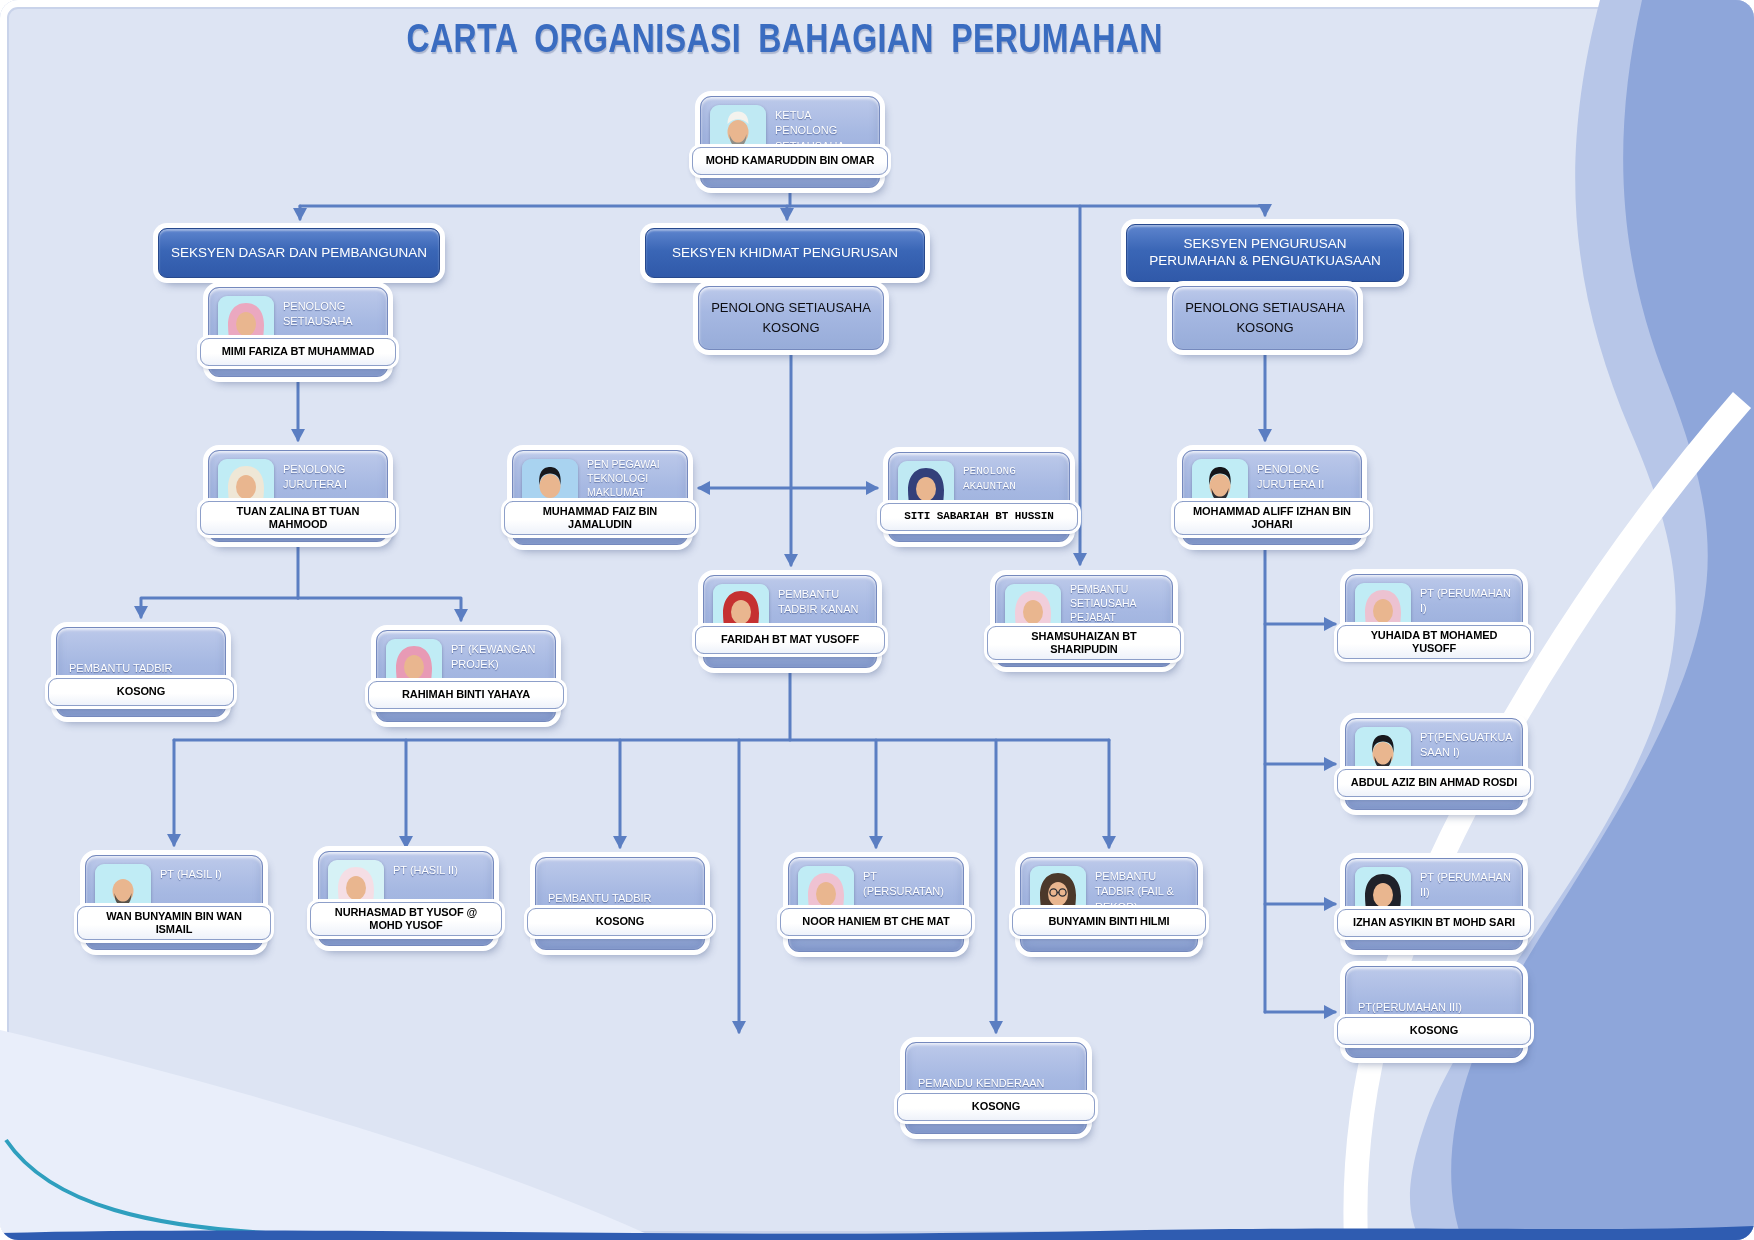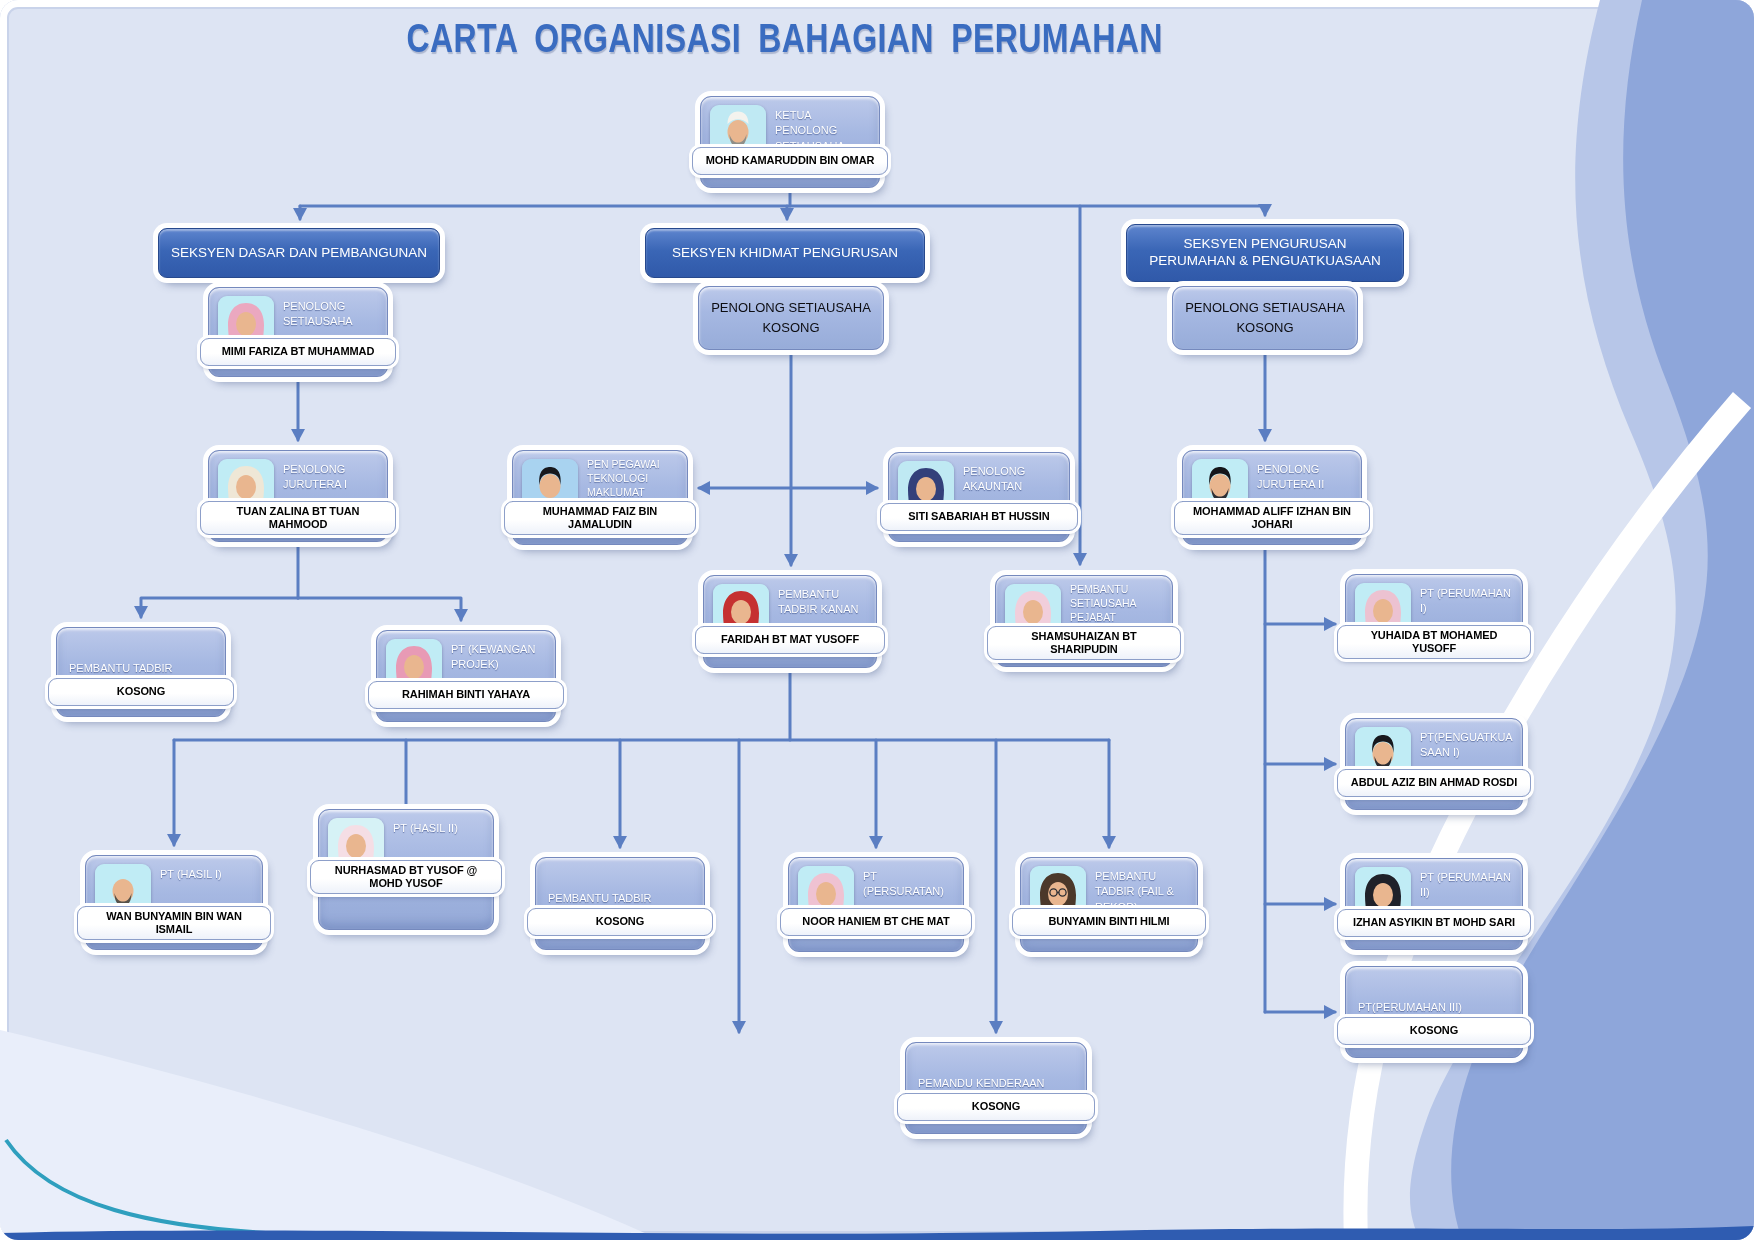--- a/index.html
+++ b/index.html
@@ -172,21 +172,21 @@
           <svg viewBox="0 0 56 62" width="56" height="62">
             <rect width="56" height="62" fill="#a9d3f0"></rect>
             <path d="M8 62 C10 50 18 45 28 45 C38 45 46 50 48 62 Z" fill="#2b313d"></path>
             <ellipse cx="28" cy="27" rx="10.5" ry="12" fill="#e9b68f"></ellipse>
             <path d="M17.5 26 C16 12 22 8 28 8 C34 8 40 12 38.5 26 C38 18 34 14.5 28 14.5 C22 14.5 18 18 17.5 26 Z" fill="#17181d"></path>
           </svg>
         </div>
         <div class="role">PEN PEGAWAI TEKNOLOGI MAKLUMAT</div>
         <div class="plate">MUHAMMAD FAIZ BIN JAMALUDIN</div>
       </div>
-      <div class="node person" style="left: 888px; top: 452px; width: 182px; height: 90px;">
+      <div class="node person" style="left: 888px; top: 452px; width: 182px; height: 90px; font-family: Liberation Mono, monospace;">
         <div class="photo">
           <svg viewBox="0 0 56 62" width="56" height="62">
             <rect width="56" height="62" fill="#bfe9f3"></rect>
             <path d="M28 7 C15 7 10 18 10 29 C10 40 13 48 9 62 L47 62 C43 48 46 40 46 29 C46 18 41 7 28 7 Z" fill="#33407a"></path>
             <ellipse cx="28" cy="28" rx="10" ry="12" fill="#e9b68f"></ellipse>
             <path d="M12 62 C16 53 21 50 28 50 C35 50 40 53 44 62 Z" fill="#21252f"></path>
           </svg>
         </div>
         <div class="role">PENOLONG AKAUNTAN</div>
         <div class="plate">SITI SABARIAH BT HUSSIN</div>
@@ -220,21 +220,21 @@
           <svg viewBox="0 0 56 62" width="56" height="62">
             <rect width="56" height="62" fill="#c0ecf5"></rect>
             <path d="M8 62 C10 50 18 45 28 45 C38 45 46 50 48 62 Z" fill="#262a33"></path>
             <ellipse cx="28" cy="27" rx="10.5" ry="12" fill="#e9b68f"></ellipse>
             <path d="M19.5 29 C19.5 38 23 41.5 28 41.5 C33 41.5 36.5 38 36.5 29 C34.5 36 31 37.5 28 37.5 C25 37.5 21.5 36 19.5 29 Z" fill="#57524a"></path>
           </svg>
         </div>
         <div class="role">PT (HASIL I)</div>
         <div class="plate">WAN BUNYAMIN BIN WAN ISMAIL</div>
       </div>
-      <div class="node person" style="left: 318px; top: 809px; width: 176px; height: 121px;">
+      <div class="node person" style="left: 318px; top: 851px; width: 176px; height: 95px;">
         <div class="photo">
           <svg viewBox="0 0 56 62" width="56" height="62">
             <rect width="56" height="62" fill="#d6f2f6"></rect>
             <path d="M28 7 C15 7 10 18 10 29 C10 40 13 48 9 62 L47 62 C43 48 46 40 46 29 C46 18 41 7 28 7 Z" fill="#f5dee5"></path>
             <ellipse cx="28" cy="28" rx="10" ry="12" fill="#e9b68f"></ellipse>
             <path d="M12 62 C16 53 21 50 28 50 C35 50 40 53 44 62 Z" fill="#3c3a45"></path>
           </svg>
         </div>
         <div class="role">PT (HASIL II)</div>
         <div class="plate">NURHASMAD BT YUSOF @ MOHD YUSOF</div>

